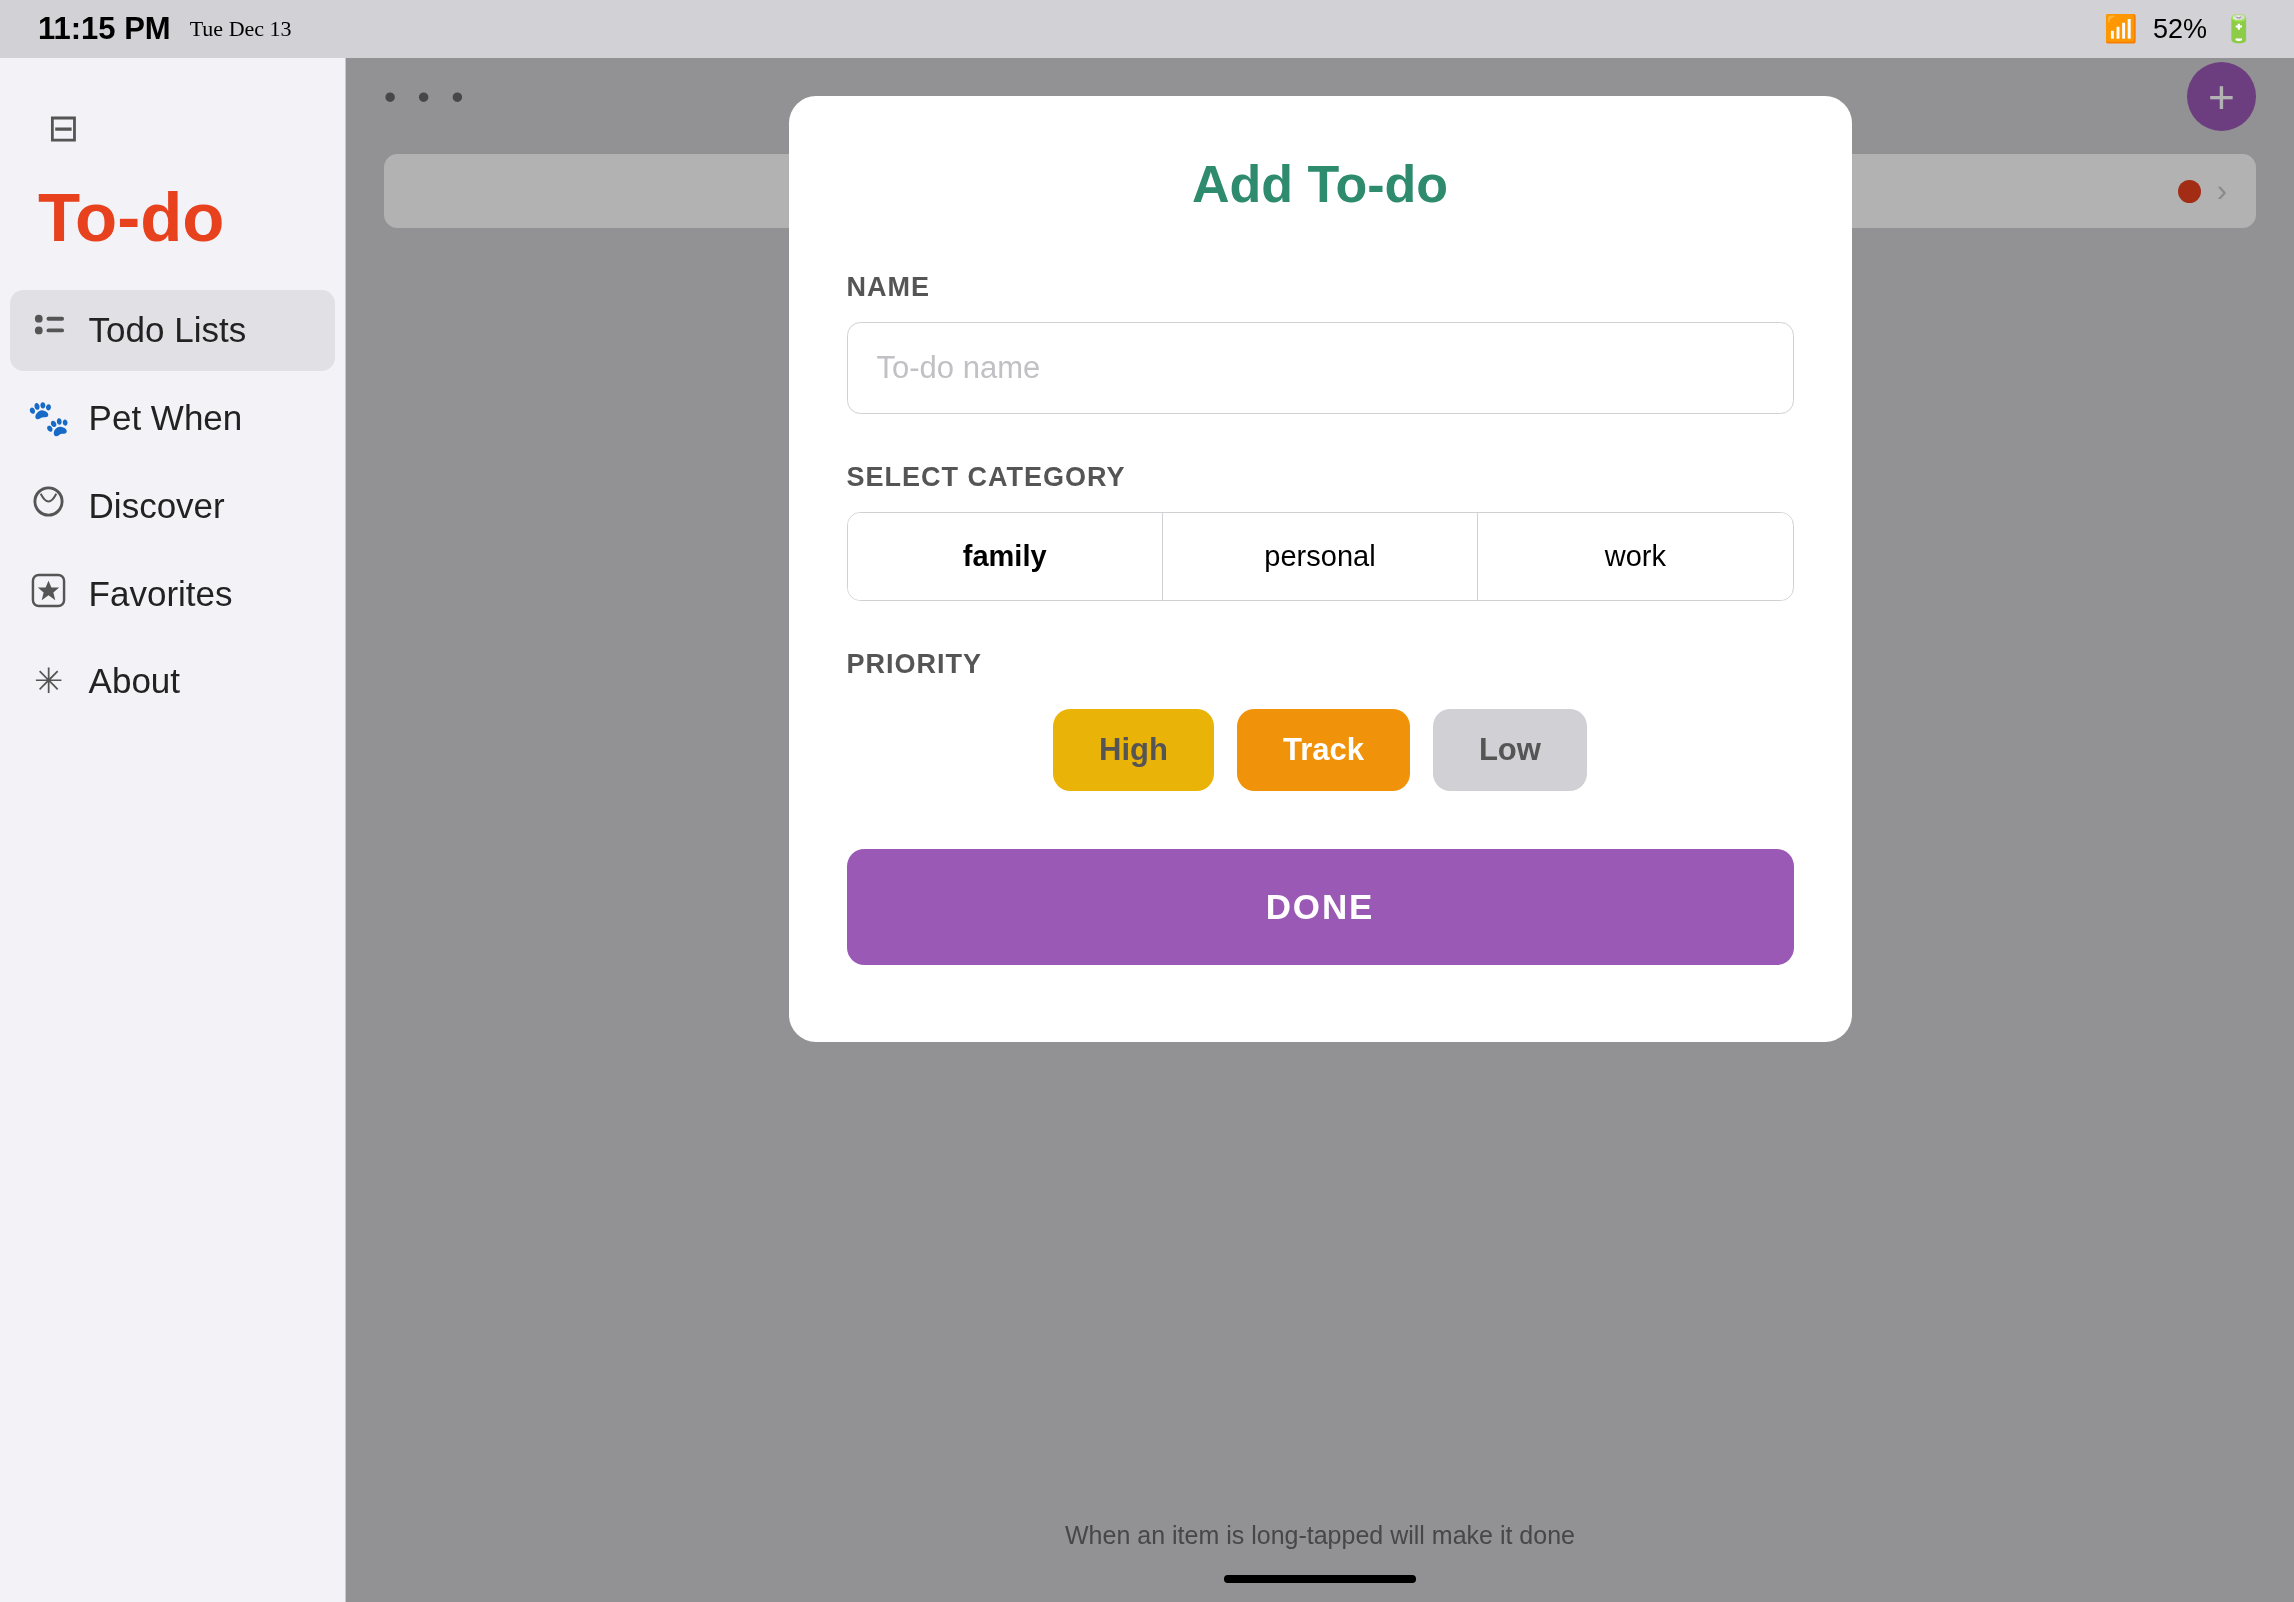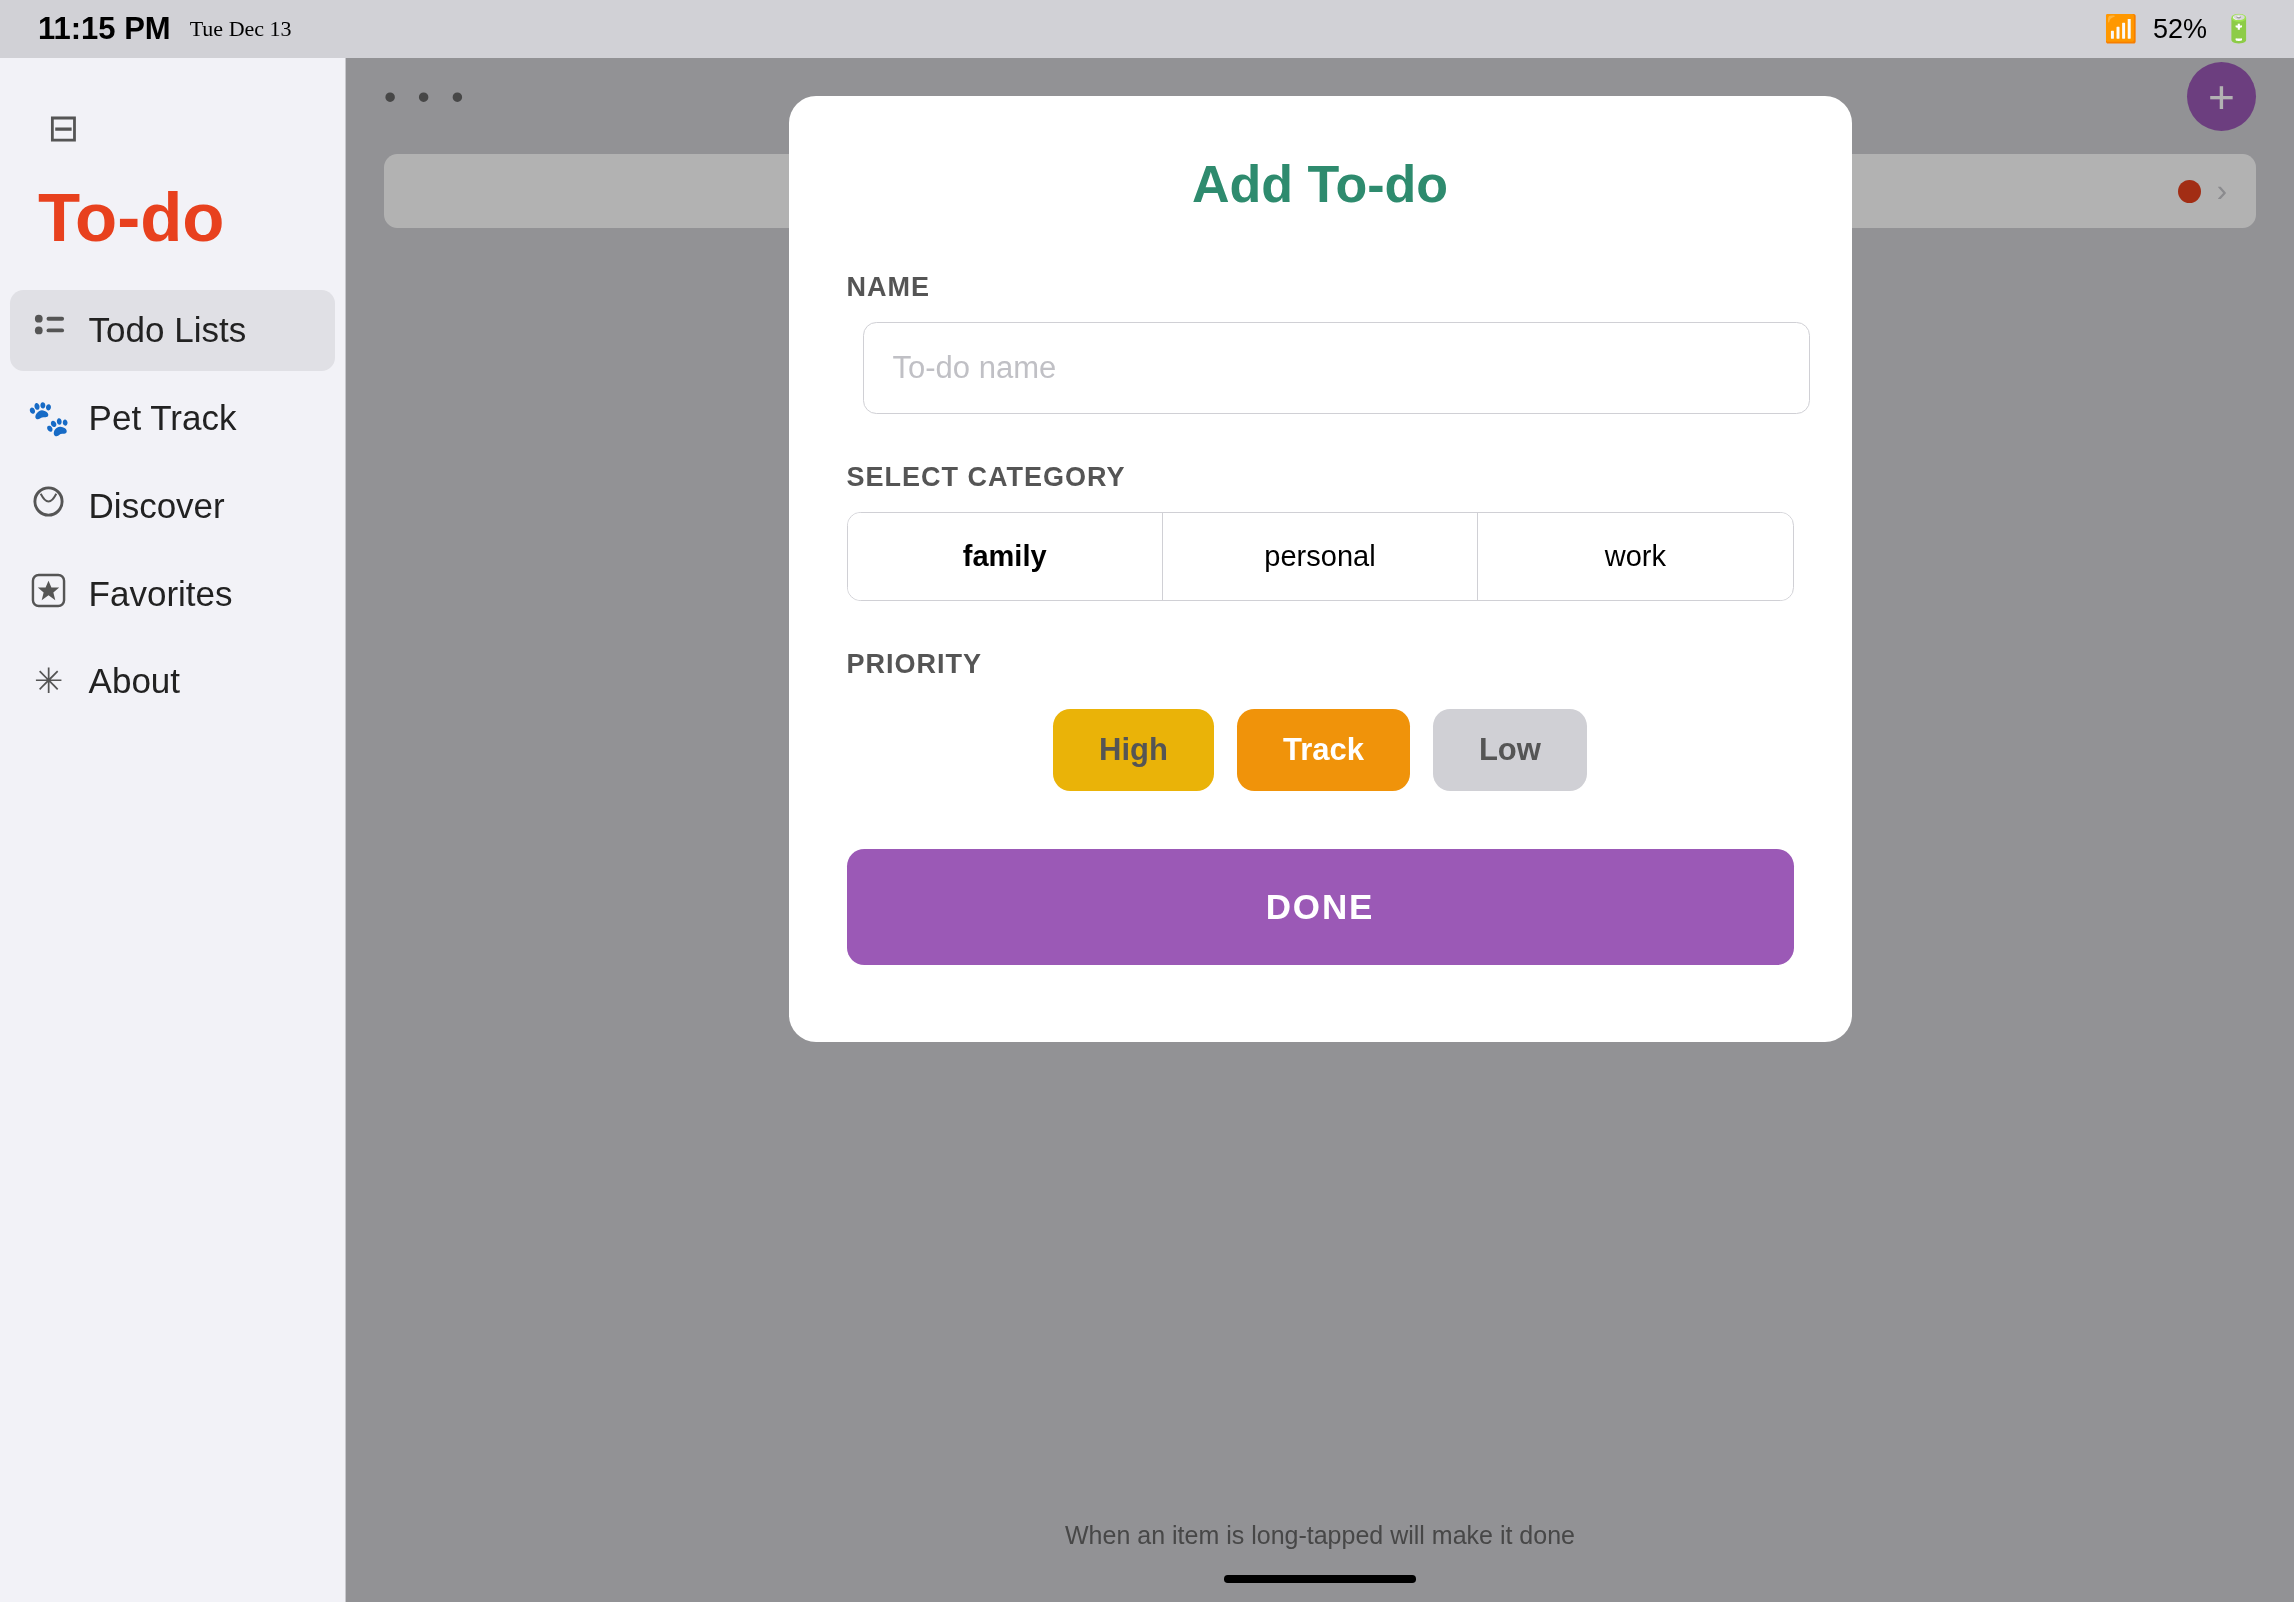--- a/index.html
+++ b/index.html
@@ -224,21 +224,20 @@
 
     .name-input {
       width: 100%;
       border: 1.4px solid #d0d0d5;
       border-radius: 13.4px;
       padding: 27px 29px;
       font-size: 31px;
       color: #aaa;
       outline: none;
       margin-bottom: 48px;
-      margin-left: 16px;
     }
 
     .name-input::placeholder {
       color: #c0c0c5;
     }
 
     .category-segment {
       display: flex;
       border: 1.4px solid #d0d0d5;
       border-radius: 13.4px;
@@ -355,21 +354,21 @@
             <rect x="16" y="8" width="18" height="4" rx="2" fill="#555"></rect>
             <circle cx="8" cy="22" r="4" fill="#555"></circle>
             <rect x="16" y="20" width="18" height="4" rx="2" fill="#555"></rect>
           </svg>
         </span>
         <span class="sidebar-item-label">Todo Lists</span>
       </div>
 
       <div class="sidebar-item">
         <span class="sidebar-item-icon">🐾</span>
-        <span class="sidebar-item-label">Pet Track</span>
+        <span class="sidebar-item-label">Pet When</span>
       </div>
 
       <div class="sidebar-item">
         <span class="sidebar-item-icon">
           <svg width="35" height="35" viewBox="0 0 36 36" fill="none">
             <circle cx="18" cy="18" r="14" stroke="#555" stroke-width="3" fill="none"></circle>
             <path d="M10 10 Q18 26 26 10" stroke="#555" stroke-width="2" fill="none"></path>
           </svg>
         </span>
         <span class="sidebar-item-label">Discover</span>

